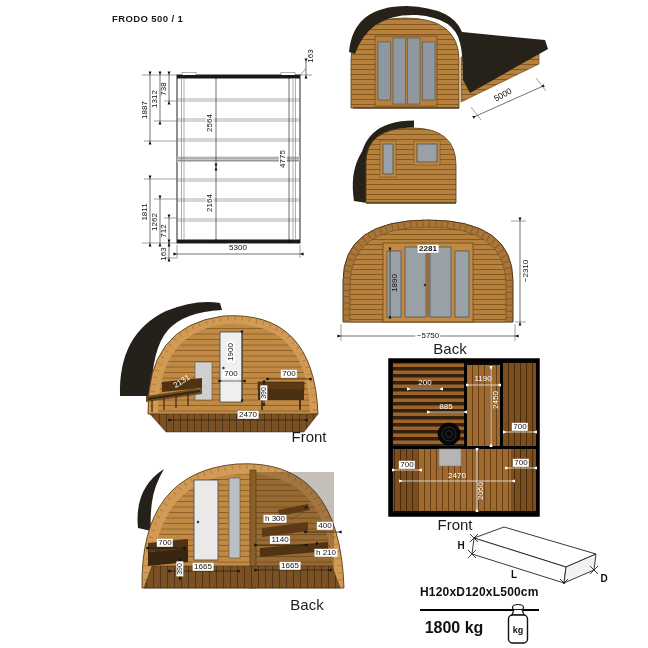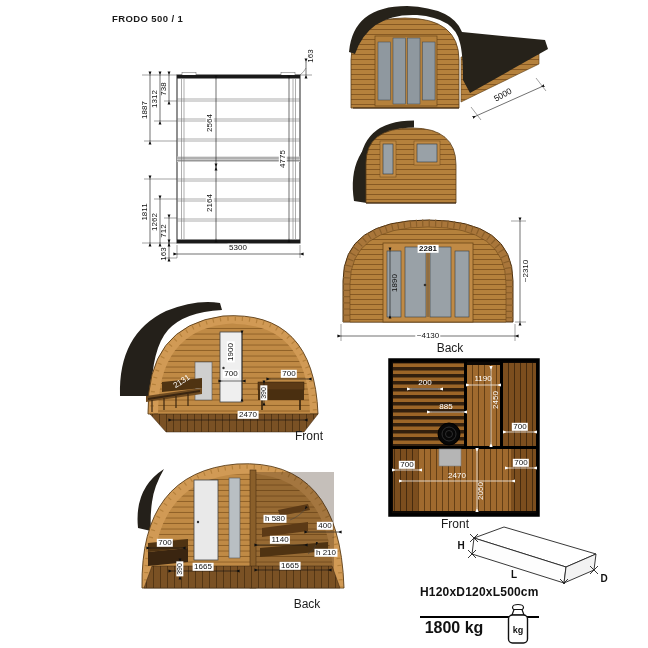--- a/index.html
+++ b/index.html
@@ -9,23 +9,23 @@
   .title{position:absolute;left:112px;top:13px;font-size:9.5px;font-weight:bold;
          letter-spacing:.4px;color:#1a1a1a;}
   .dim{position:absolute;font-size:8px;line-height:1.05;color:#111;white-space:nowrap;
        transform:translate(-50%,-50%);}
   .dim.v{transform:translate(-50%,-50%) rotate(-90deg);}
   .dim.r33{transform:translate(-50%,-50%) rotate(-33deg);}
   .dim.r29{transform:translate(-50%,-50%) rotate(-29deg);}
   .dim.chip{background:#fff;padding:0 1.5px;}
   .dim.w{color:#fff;}
   .dim.s7{font-size:7px;}
-  .cap{position:absolute;font-size:12px;color:#1c1c1c;transform:translate(-50%,-50%);white-space:nowrap;text-align:center;}
+  .cap{position:absolute;font-size:15px;color:#1c1c1c;transform:translate(-50%,-50%);white-space:nowrap;text-align:center;}
   .sizeText{position:absolute;left:420px;top:585px;font-size:12px;font-weight:bold;
-            border-bottom:2px solid #000;padding-bottom:17px;letter-spacing:.2px;}
+            border-bottom:2px solid #000;padding-bottom:10px;letter-spacing:.2px;}
   .weightText{position:absolute;left:454px;top:628px;font-size:16px;font-weight:bold;
               transform:translate(-50%,-50%);white-space:nowrap;}
   svg{position:absolute;left:0;top:0;}
   .dl{stroke:#111;stroke-width:.6;fill:none;marker-start:url(#ar);marker-end:url(#ar);}
   .dlw{stroke:#fff;stroke-width:.7;fill:none;marker-start:url(#arw);marker-end:url(#arw);}
   .ext{stroke:#444;stroke-width:.5;fill:none;}
   .jl{stroke:#777;stroke-width:.6;}
   .wall{stroke:#000;stroke-width:3;fill:none;}
 </style>
 </head>
@@ -199,21 +199,21 @@
         <line class="ext" x1="182" y1="117" x2="193" y2="117"></line>
         <line class="dl" x1="187" y1="16" x2="187" y2="117"></line>
         <line class="ext" x1="8" y1="119" x2="8" y2="136"></line>
         <line class="ext" x1="182" y1="119" x2="182" y2="136"></line>
         <line class="dl" x1="8" y1="131" x2="182" y2="131"></line>
       </g>
     </svg>
     <span class="dim chip" style="left:95px;top:44px;font-weight:bold">2281</span>
     <span class="dim v" style="left:62px;top:78px">1890</span>
     <span class="dim v" style="left:193px;top:66px">~2310</span>
-    <span class="dim chip" style="left:95px;top:131px">~4130</span>
+    <span class="dim chip" style="left:95px;top:131px">~5750</span>
     <span class="cap" style="left:117px;top:143px">Back</span>
   </div>
 
   <div class="panel" style="left:118px;top:296px;width:235px;height:150px">
     <svg width="235" height="150" viewBox="0 0 235 150">
       <path d="M2,100 Q0,38 48,15 Q78,3 102,7 L104,14 Q66,16 50,34 Q34,52 33,100 Z" fill="#24201a"></path>
       <path d="M30,118 Q28,30 105,20 Q196,14 200,118 Z" fill="#d19a55" stroke="#5a3c16" stroke-width="0.9"></path>
       <path d="M34,118 Q32,32 106,23 Q194,17 197,118" stroke="#b5813c" stroke-width="4" fill="none" stroke-dasharray="1.2 6"></path>
       <path d="M40,118 Q40,36 108,28 Q190,24 192,118 Z" fill="url(#wH2)"></path>
       <polygon points="32,118 200,118 186,136 48,136" fill="url(#fV)" stroke="#3a2510" stroke-width="0.5"></polygon>
@@ -281,21 +281,21 @@
         <line class="dl" x1="146" y1="109" x2="192" y2="109"></line>
         <path class="ext" d="M178,84 Q188,80 193,73" marker-end="url(#ar)"></path>
         <path class="ext" d="M196,118 Q202,114 204,109" marker-end="url(#ar)"></path>
         <line class="dl" x1="196" y1="96" x2="226" y2="96"></line>
       </g>
     </svg>
     <span class="dim chip" style="left:53px;top:107px">700</span>
     <span class="dim v chip s7" style="left:68px;top:133px">390</span>
     <span class="dim chip" style="left:91px;top:131px">1665</span>
     <span class="dim chip" style="left:178px;top:130px">1665</span>
-    <span class="dim chip" style="left:163px;top:83px">h 580</span>
+    <span class="dim chip" style="left:163px;top:83px">h 300</span>
     <span class="dim chip" style="left:213px;top:90px">400</span>
     <span class="dim chip" style="left:168px;top:104px">1140</span>
     <span class="dim chip" style="left:214px;top:117px">h 210</span>
     <span class="cap" style="left:195px;top:168px">Back</span>
   </div>
 
   <div class="panel" style="left:383px;top:348px;width:170px;height:185px">
     <svg width="170" height="185" viewBox="0 0 170 185">
       <rect x="7" y="12" width="148" height="155" fill="#0d0805"></rect>
       <rect x="10" y="15" width="72" height="84" fill="url(#ipB)"></rect>

